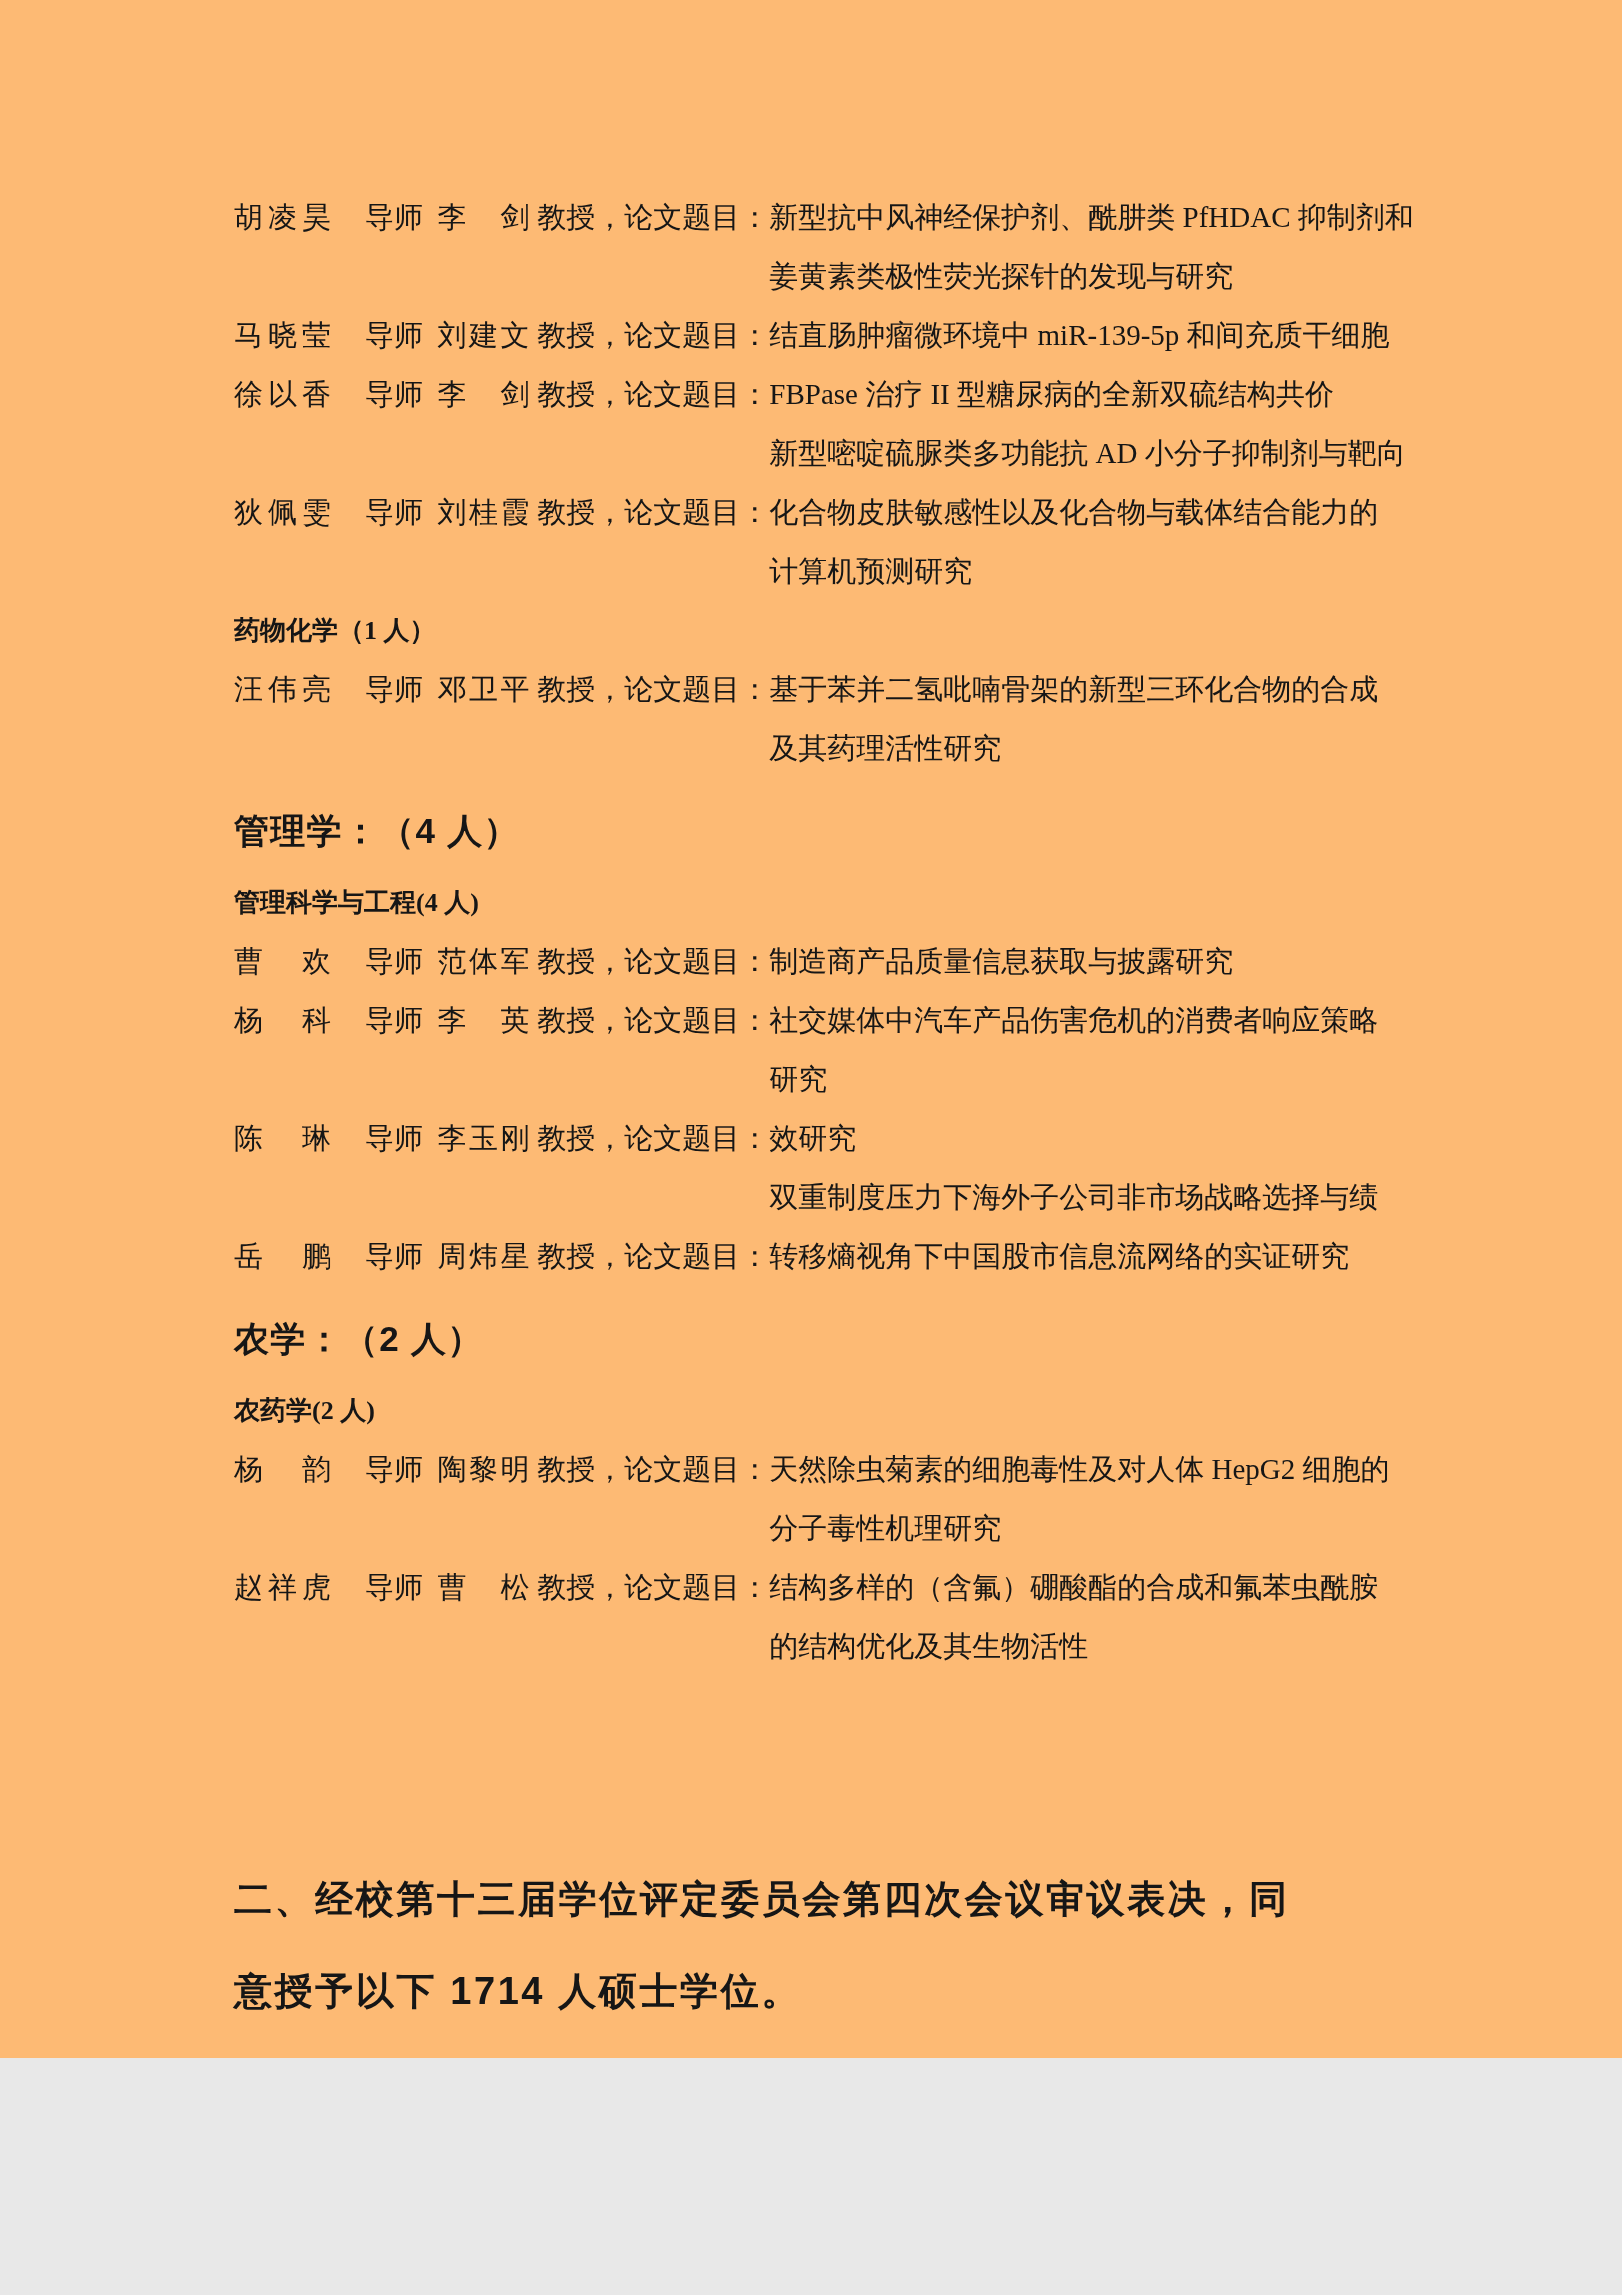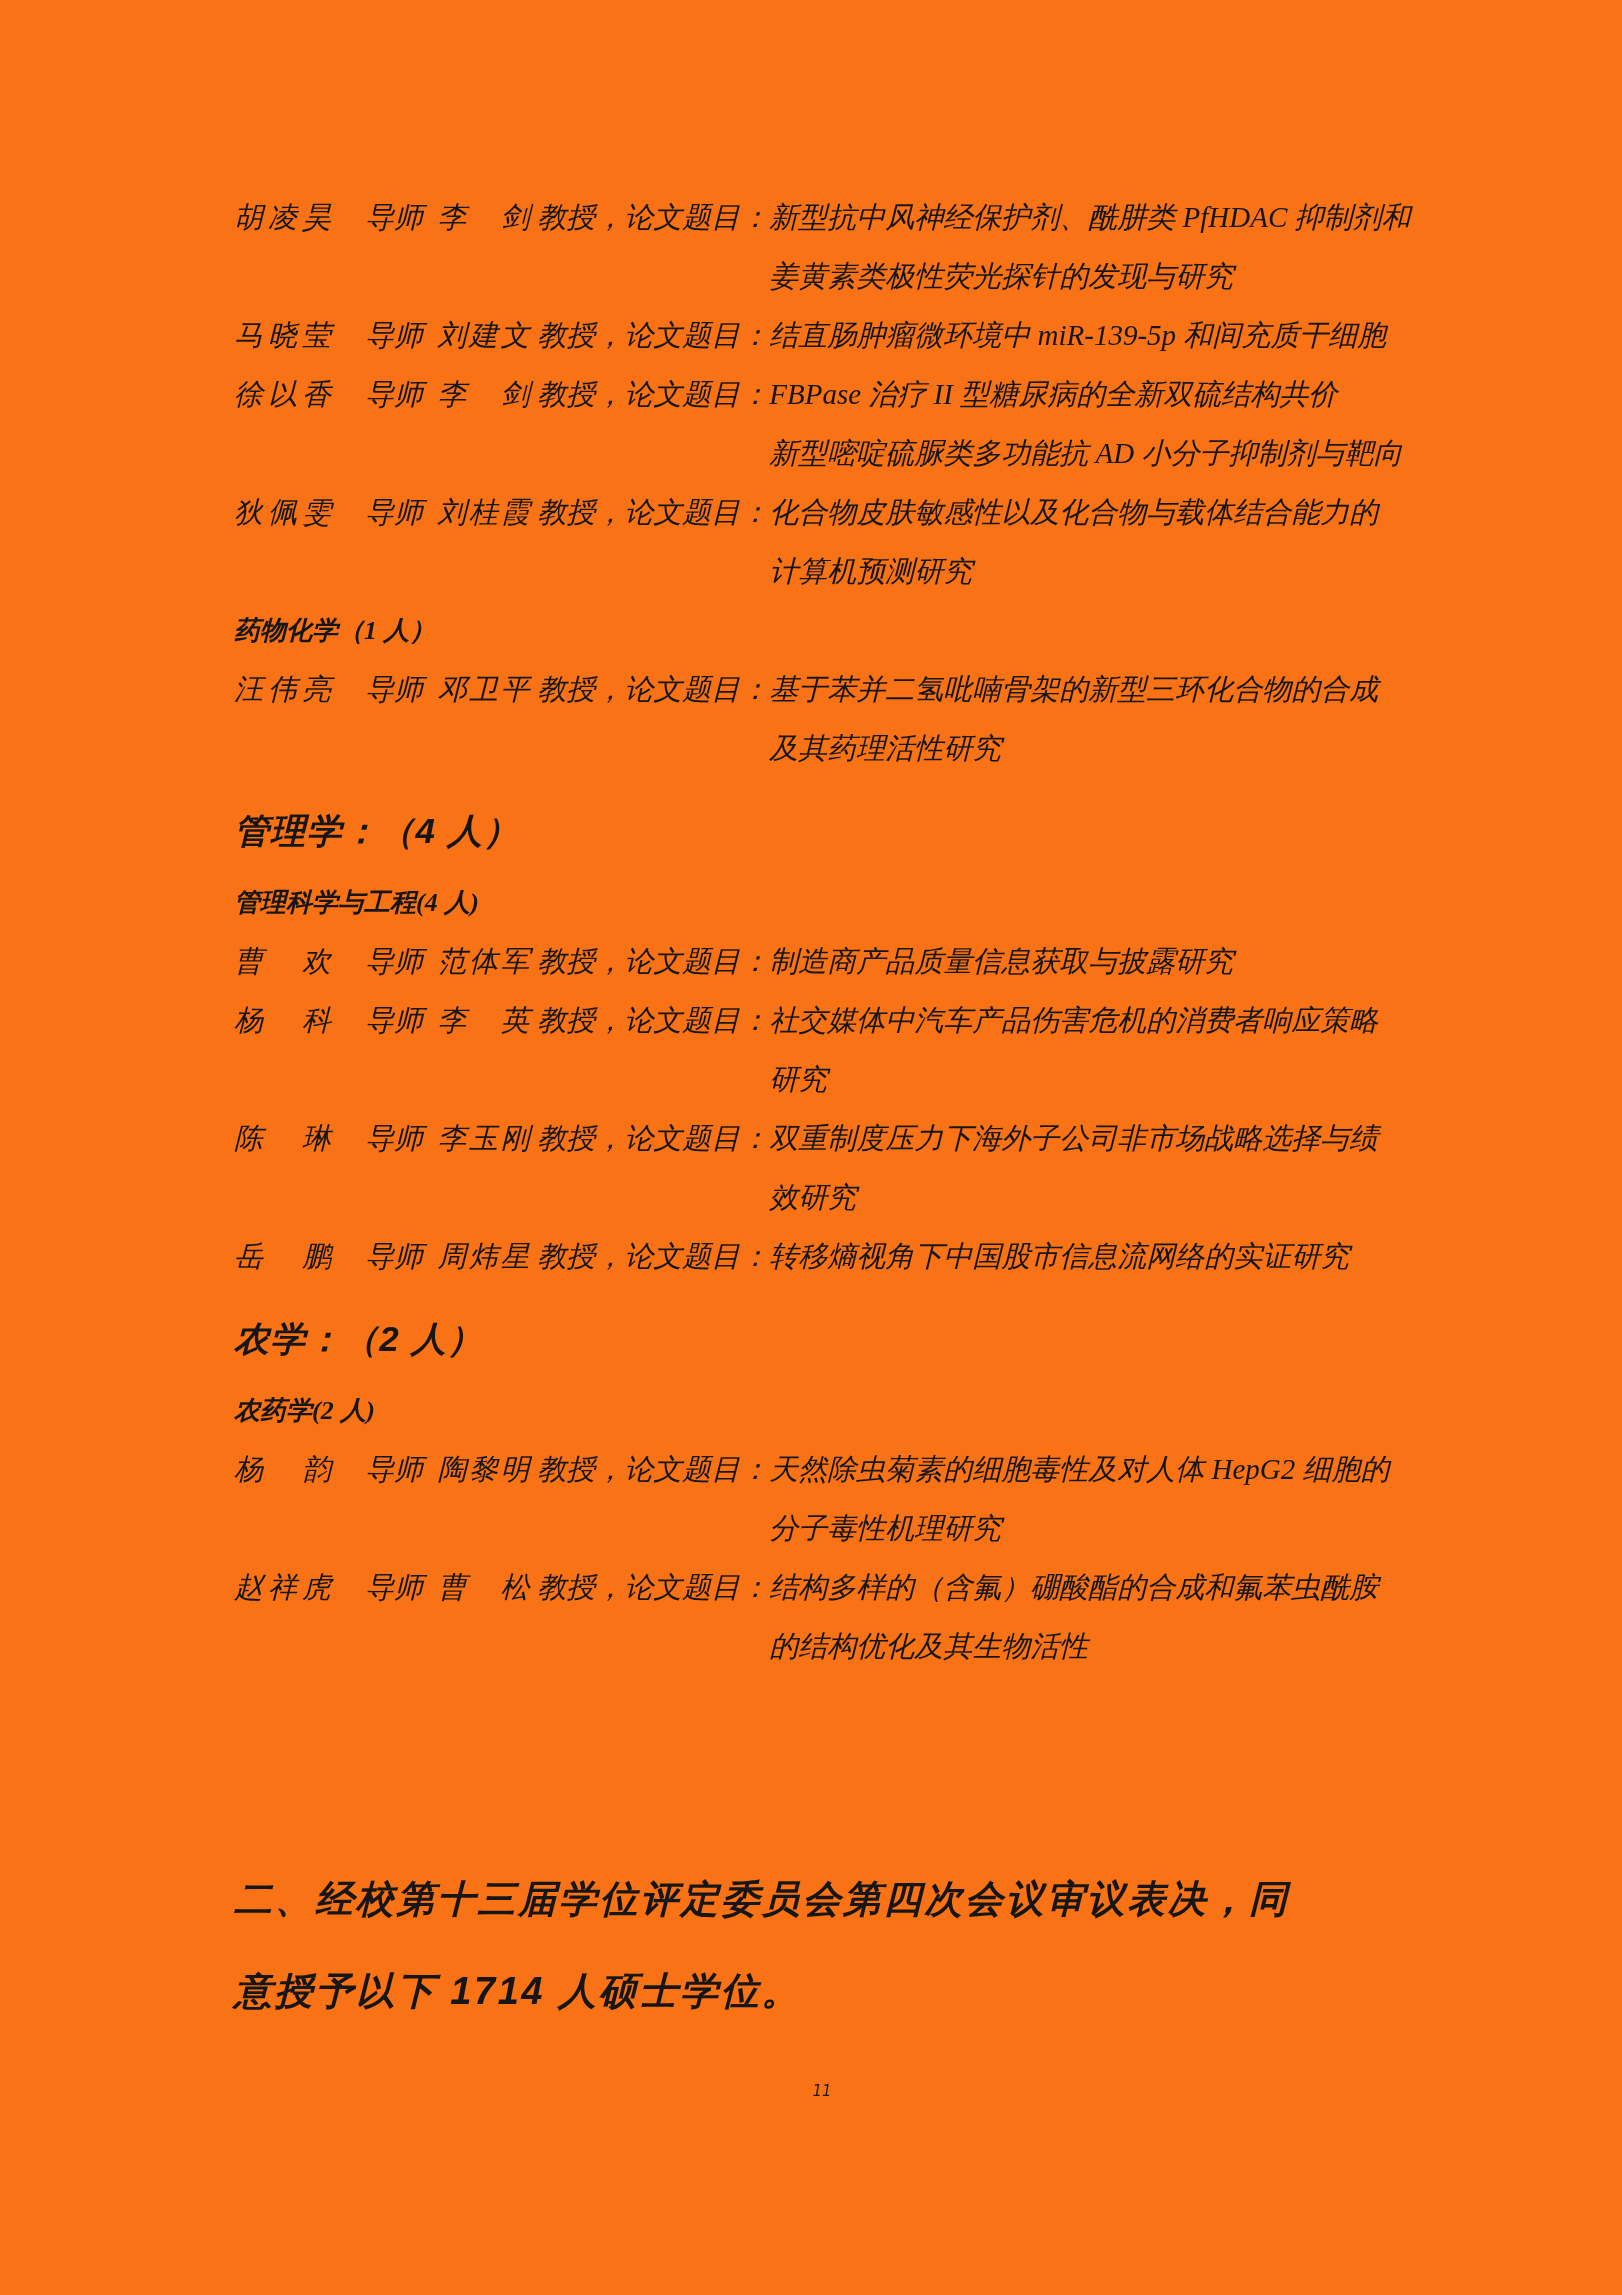--- a/index.html
+++ b/index.html
@@ -1,25 +1,24 @@
 <!DOCTYPE html>
 <html style="font-size:10.5px"><head>
 <meta charset="utf-8">
 <style>
   html, body { margin: 0; padding: 0; }
   body { background: #e8e8e8; }
   .page {
     position: relative;
     width: 1623px;
-    height: 2295px;
-    background: #f97316;
+    height: 2058px;
+    background: #fdba74;
     color: #161616;
     font-family: "Liberation Serif", "DejaVu Serif", serif;
     overflow: hidden;
-    font-style: italic;
   }
   .content {
     padding: 188px 213px 0 234px;
   }
   
   .row { display: flex; align-items: flex-start; }
   .row, .row div, .row span { font-size: 29px; line-height: 59px; }
   .c-name {
     width: 97px;
     flex: 0 0 97px;
@@ -155,22 +154,22 @@
         <div class="t">研究</div>
       </div>
     </div>
 
     <div class="row">
       <span class="c-name">陈琳</span>
       <span class="c-sup">导师</span>
       <span class="c-adv">李玉刚</span>
       <span class="c-role">教授，论文题目：</span>
       <div class="c-title">
+        <div class="t">效研究</div>
         <div class="t">双重制度压力下海外子公司非市场战略选择与绩</div>
-        <div class="t">效研究</div>
       </div>
     </div>
 
     <div class="row">
       <span class="c-name">岳鹏</span>
       <span class="c-sup">导师</span>
       <span class="c-adv">周炜星</span>
       <span class="c-role">教授，论文题目：</span>
       <div class="c-title">
         <div class="t">转移熵视角下中国股市信息流网络的实证研究</div>

